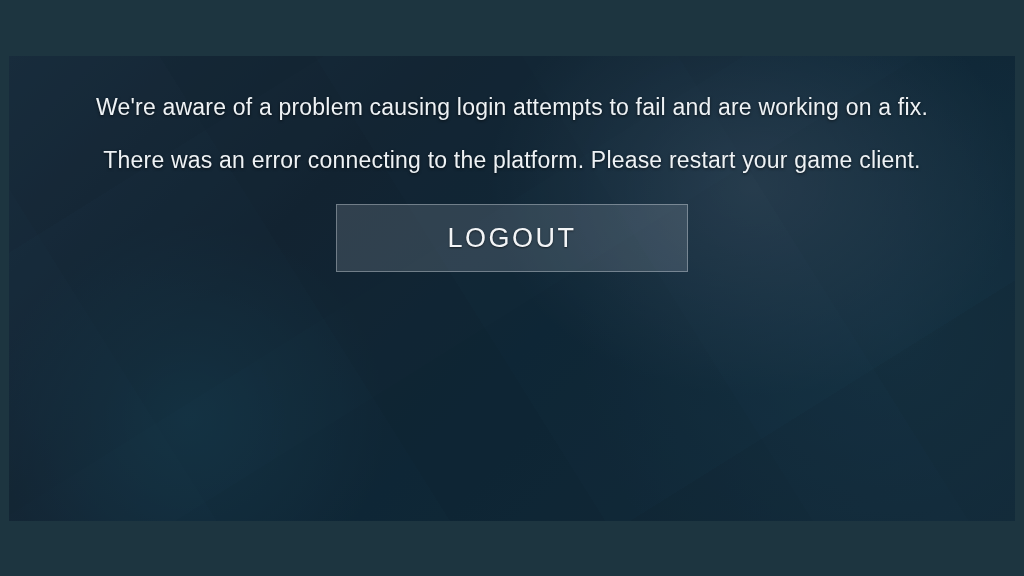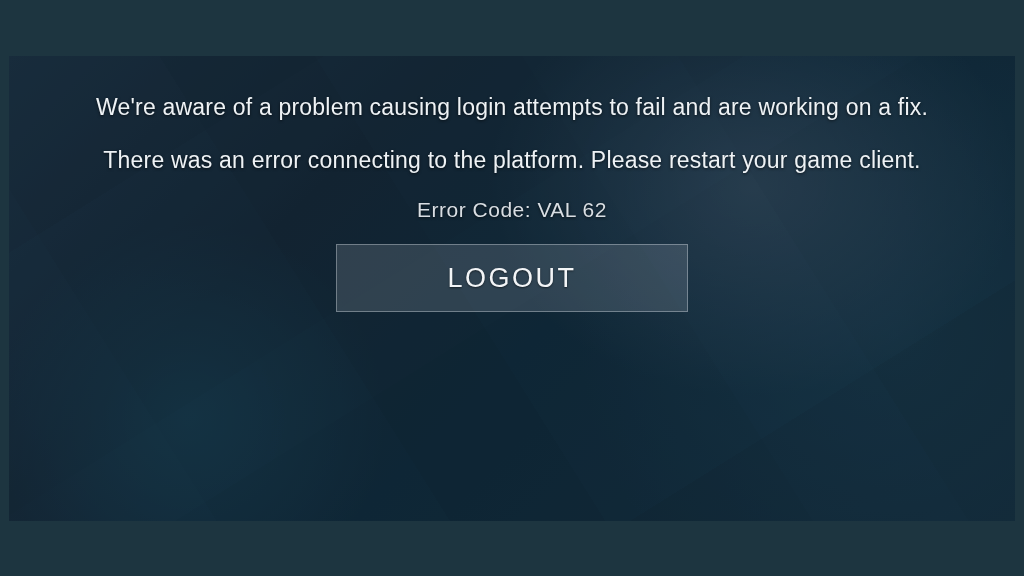--- a/index.html
+++ b/index.html
@@ -52,21 +52,21 @@
   .msg {
     font-size: 23px;
     font-weight: 400;
     letter-spacing: 0.2px;
     text-align: center;
     color: #eef2f5;
     text-shadow: 0 1px 3px rgba(0,0,0,0.6);
     white-space: nowrap;
   }
   .msg1 { margin-bottom: 26px; }
-  .msg2 { margin-bottom: 24px; }
+  .msg2 { margin-bottom: 30px; }
   .errcode {
     font-size: 21px;
     font-weight: 400;
     color: #d9dee3;
     letter-spacing: 0.5px;
     margin-bottom: 22px;
     text-shadow: 0 1px 3px rgba(0,0,0,0.6);
   }
   .btn-stack {
     display: flex;
@@ -91,18 +91,17 @@
   .btn + .btn { border-top: none; }
 </style>
 </head>
 <body>
 
 <div class="frame">
   <div class="overlay"></div>
   <div class="content">
     <div class="msg msg1">We're aware of a problem causing login attempts to fail and are working on a fix.</div>
     <div class="msg msg2">There was an error connecting to the platform. Please restart your game client.</div>
-    <div class="errcode">Error Code: VAL 62</div>
     <div class="btn-stack">
       <div class="btn">LOGOUT</div>
     </div>
   </div>
 </div>
 
 </body></html>

